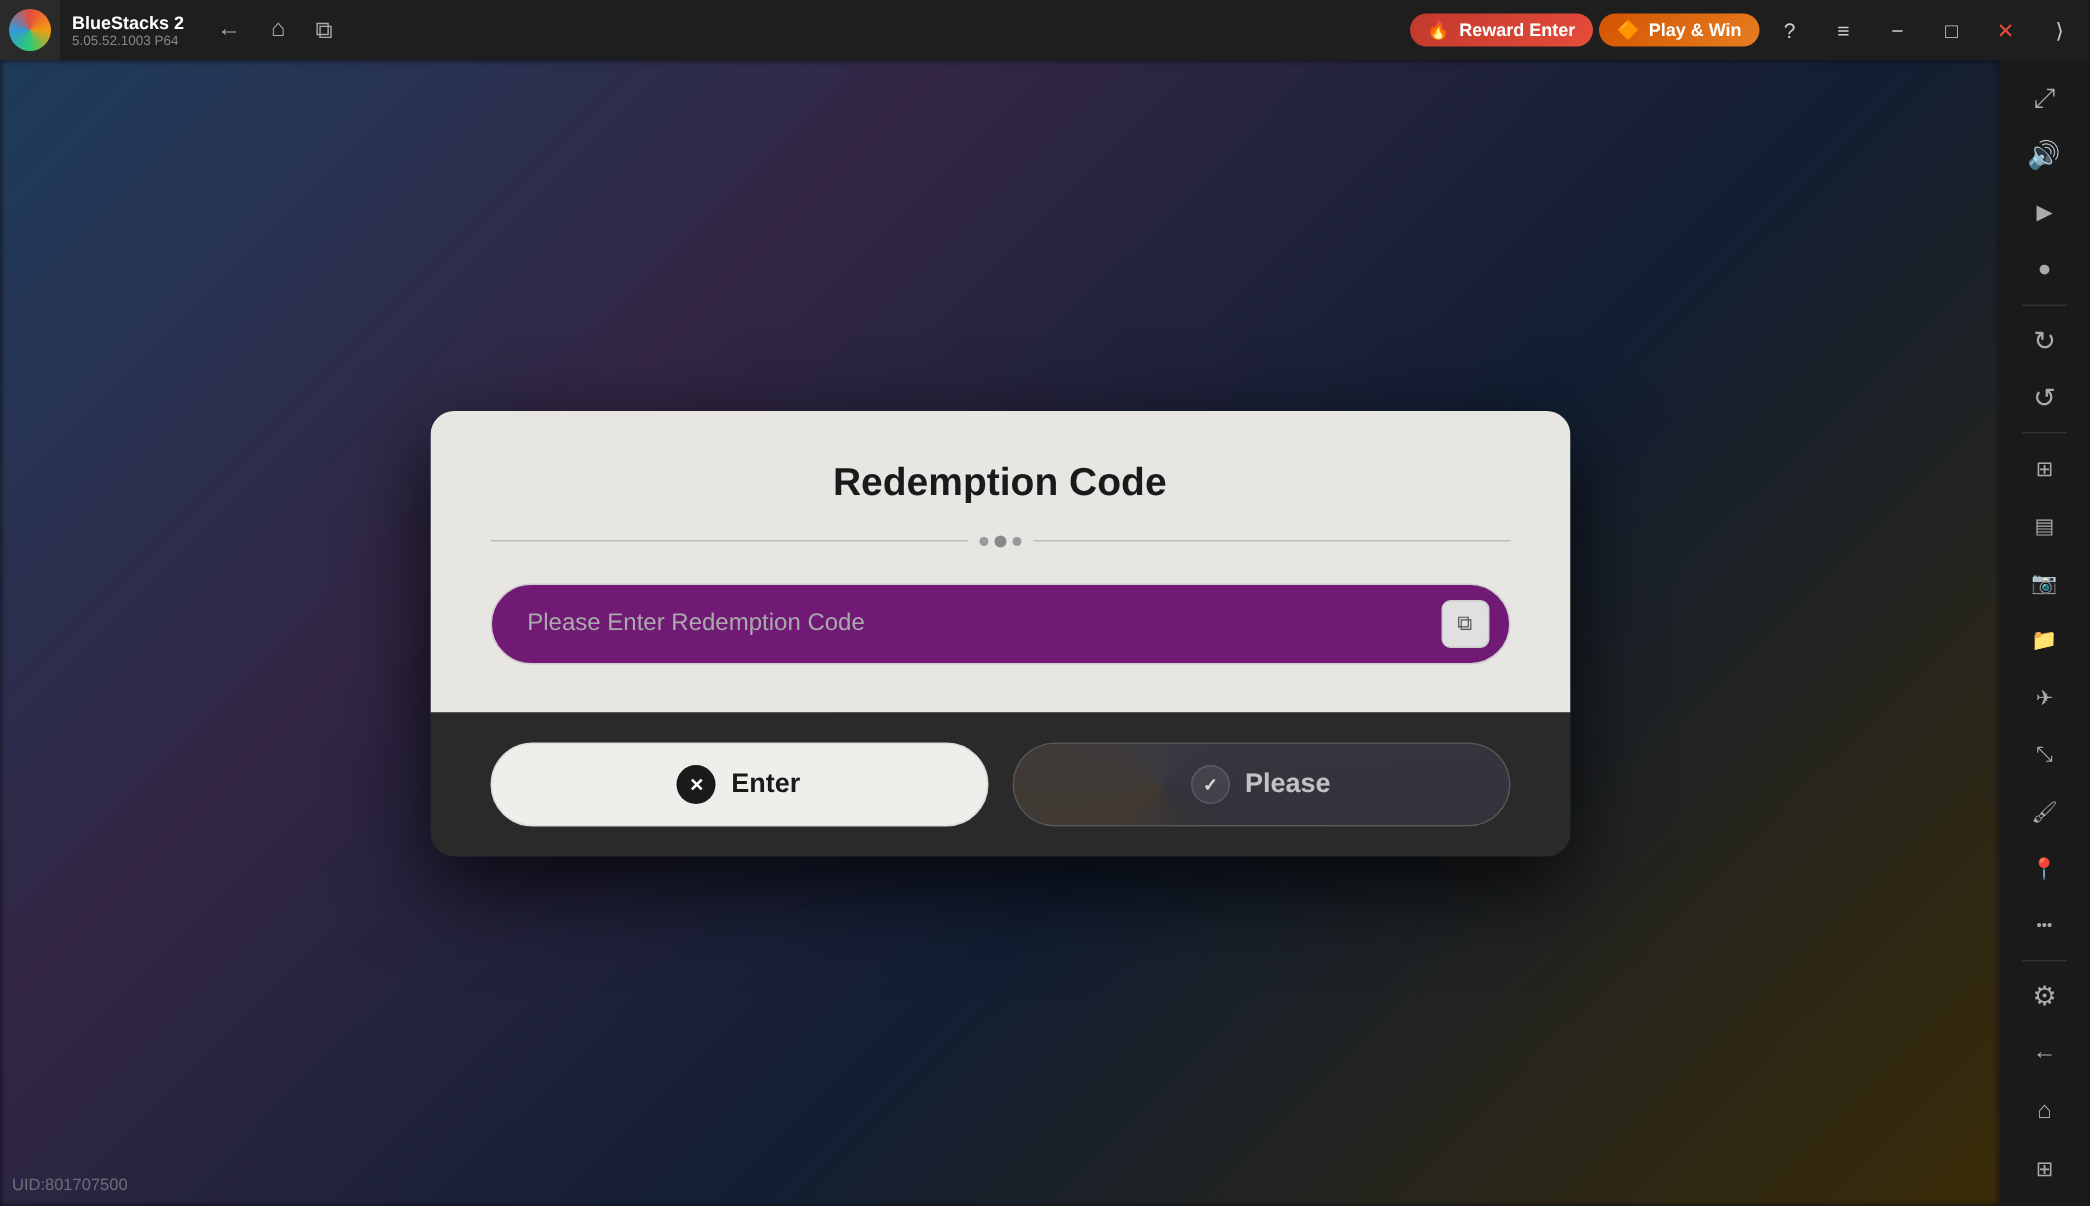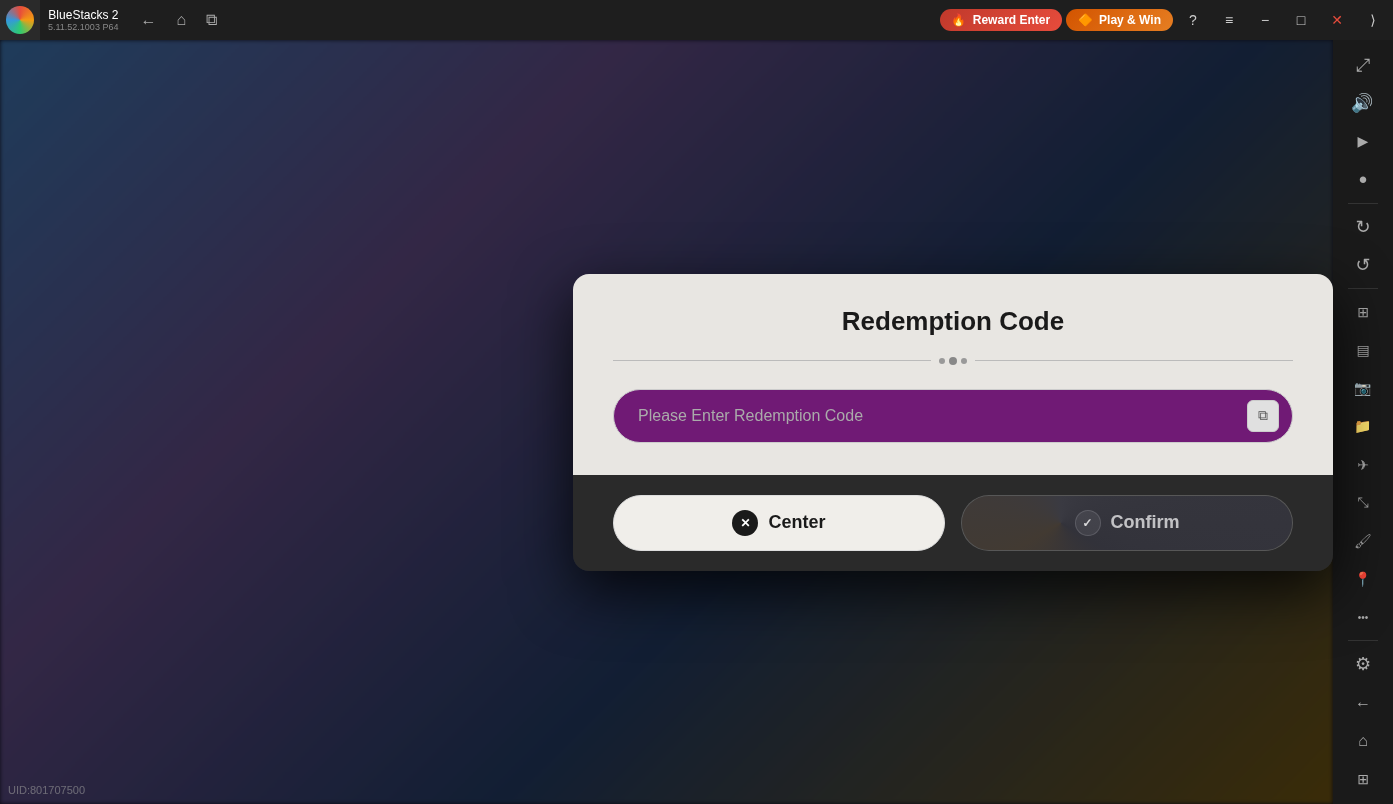--- a/index.html
+++ b/index.html
@@ -63,21 +63,21 @@
 
     .titlebar-app-info {
       display: flex;
       flex-direction: column;
       padding: 0 8px;
     }
 
     .titlebar-app-name {
       color: #ffffff;
       font-size: 12px;
-      font-weight: 400;
+      font-weight: 700;
       text-align: right;
     }
 
     .titlebar-app-version {
       color: #888;
       font-size: 9px;
     }
 
     .titlebar-nav {
       display: flex;
@@ -183,21 +183,21 @@
     
     .modal-overlay {
       position: absolute;
       top: 40px;
       left: 0;
       right: 60px;
       bottom: 0;
       background: rgba(0,0,0,0.4);
       display: flex;
       align-items: center;
-      justify-content: flex-end;
+      justify-content: center;
       z-index: 200;
     }
 
     
     .modal {
       width: 760px;
       border-radius: 16px;
       overflow: hidden;
       box-shadow: 0 20px 60px rgba(0,0,0,0.8);
     }
@@ -357,21 +357,21 @@
   </style>
 </head>
 <body>
 
 <div class="titlebar">
   <div class="titlebar-logo">
     <div class="bs-logo"></div>
   </div>
   <div class="titlebar-app-info">
     <span class="titlebar-app-name">BlueStacks 2</span>
-    <span class="titlebar-app-version">5.11.52.1003  P64</span>
+    <span class="titlebar-app-version">5.05.52.1003  P64</span>
   </div>
   <div class="titlebar-nav">
     <div class="titlebar-nav-btn">←</div>
     <div class="titlebar-nav-btn">⌂</div>
     <div class="titlebar-nav-btn">⧉</div>
   </div>
   <div class="titlebar-spacer"></div>
   <div class="titlebar-right">
     <div class="titlebar-btn reward">
       <span>🔥</span>
@@ -442,23 +442,23 @@
           <span>⧉</span>
         </div>
       </div>
     </div>
 
     <div class="modal-footer">
       <button class="modal-btn cancel">
         <div class="btn-icon-circle">
           <span>✕</span>
         </div>
-        <span>Center</span>
+        <span>Enter</span>
       </button>
       <button class="modal-btn confirm">
         <div class="btn-icon-circle confirm-circle">
           <span>✓</span>
         </div>
-        <span>Confirm</span>
+        <span>Please</span>
       </button>
     </div>
   </div>
 </div>
 
 </body></html>

